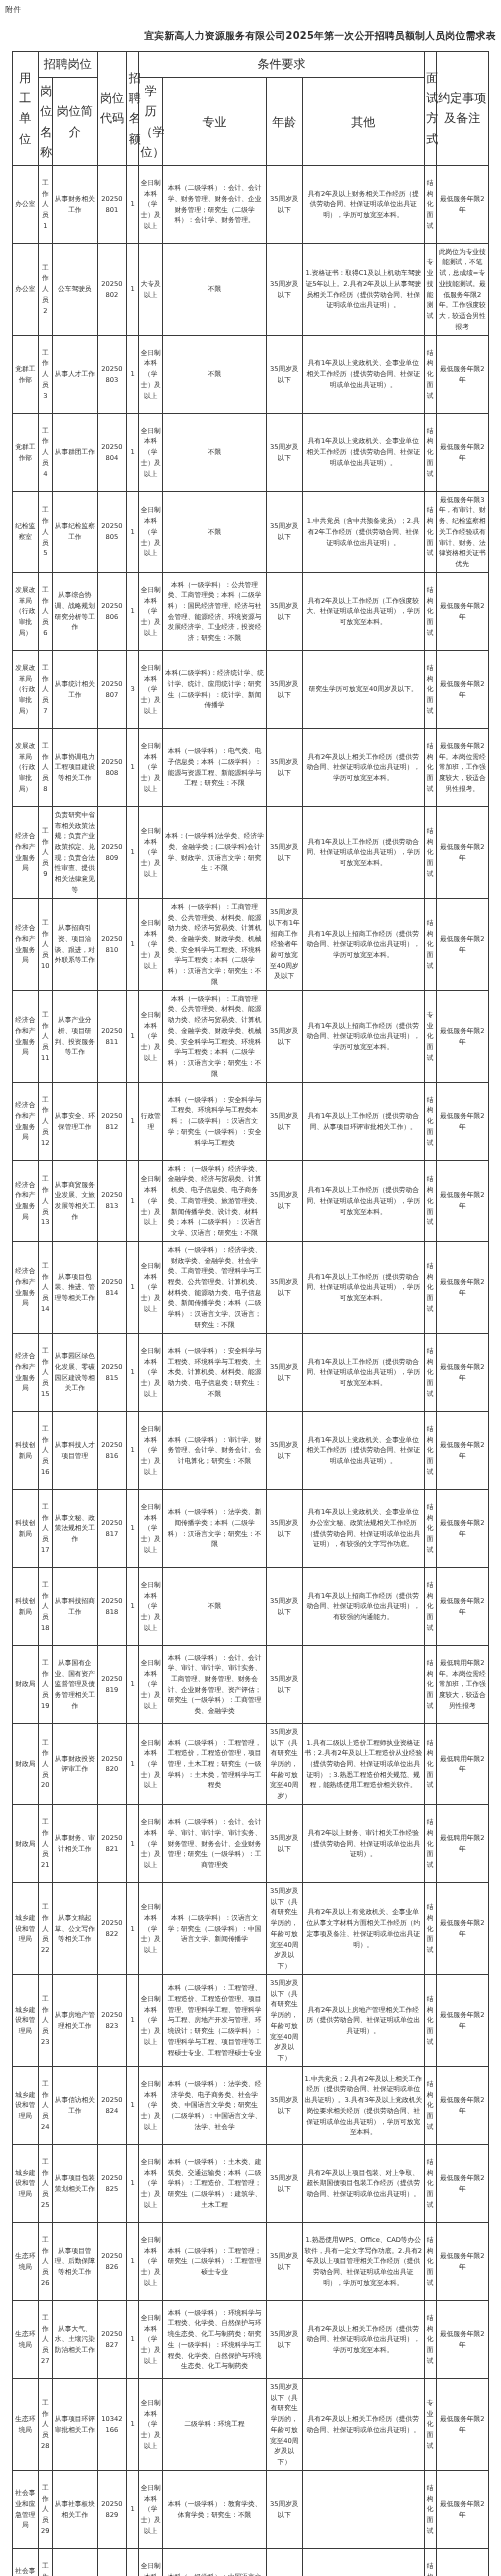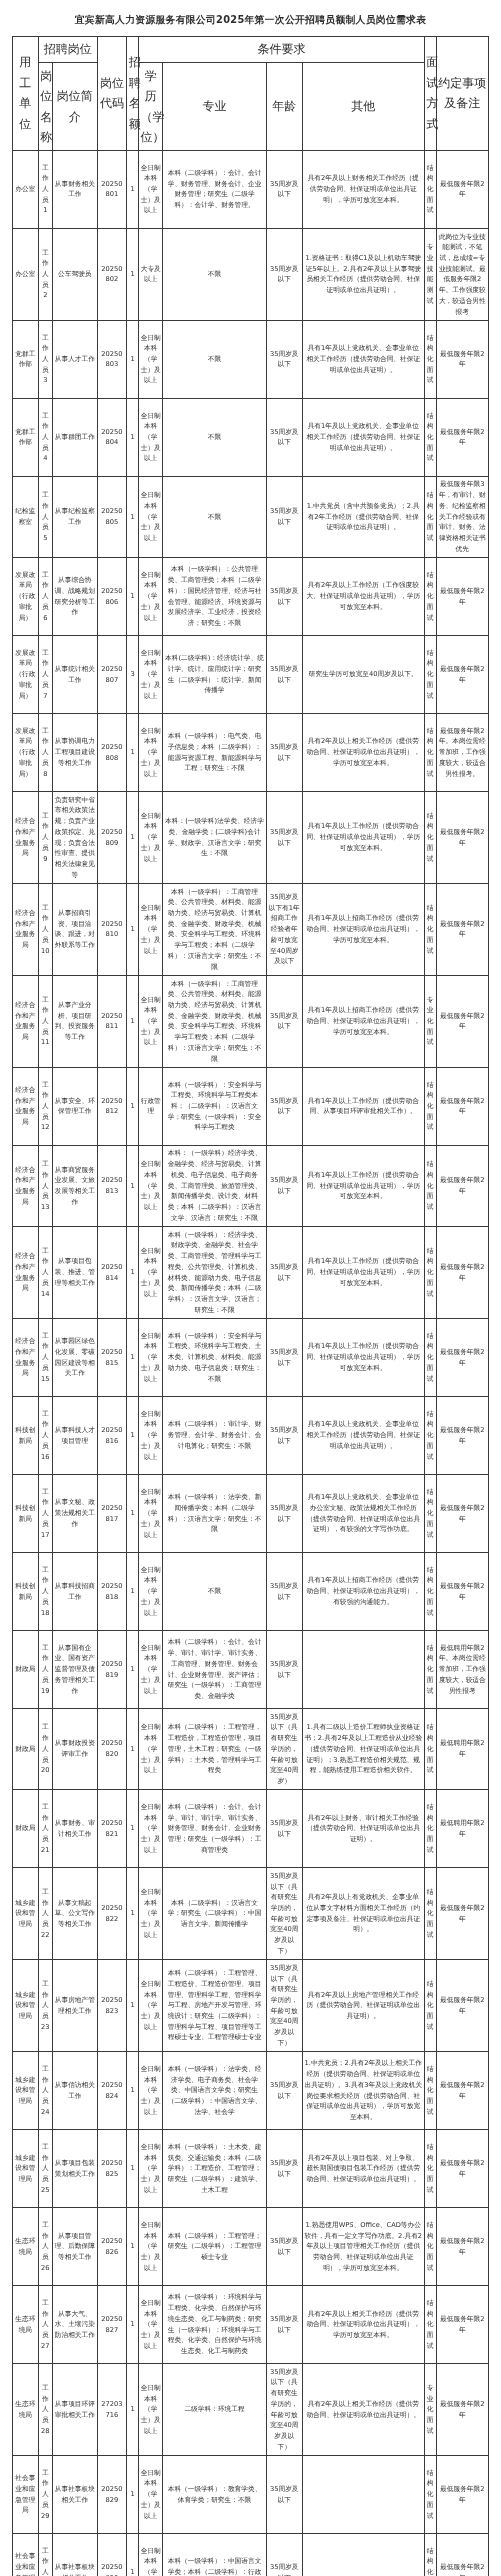--- a/index.html
+++ b/index.html
@@ -10,21 +10,21 @@
     font-family: "DejaVu Sans", sans-serif;
     color: #2e2e2e;
   }
   .page { width: 501px; padding-bottom: 10.3px; }
   .attachment {
     font-size: 7.7px;
     padding: 5.2px 0 0 5.2px;
     letter-spacing: 0.5px;
   }
   .title {
-    text-align: center;
+    text-align: right;
     font-size: 9.8px;
     font-weight: bold;
     margin: 14.4px 5.2px 8.2px 5.2px;
     letter-spacing: 0.3px;
   }
   table.req-table {
     border-collapse: collapse;
     margin: 0 auto;
     width: 477px;
     table-layout: fixed;
@@ -52,20 +52,21 @@
   .c-major  { width: 21.7%; }
   .c-age    { width: 7.6%; }
   .c-other  { width: 25.6%; }
   .c-int    { width: 2.5%; }
   .c-remark { width: 11.0%; }
 </style>
 </head>
 <body>
 
 <div class="page">
+  <div class="attachment">附件</div>
   <div class="title">宜宾新高人力资源服务有限公司2025年第一次公开招聘员额制人员岗位需求表</div>
 
   <table class="req-table">
     <colgroup>
       <col class="c-unit">
         <col class="c-name">
         <col class="c-intro">
         <col class="c-code">
       <col class="c-quota">
         <col class="c-edu">
@@ -470,21 +471,21 @@
     <td>35周岁及以下</td>
     <td>具有2年及以上相关工作经历（提供劳动合同、社保证明或单位出具证明），学历可放宽至本科。</td>
     <td>结构化面试</td>
     <td>最低服务年限2年</td>
   </tr>
 
   <tr>
     <td>生态环境局</td>
     <td>工作人员28</td>
     <td>从事项目环评审批相关工作</td>
-    <td>27203716</td>
+    <td>10342166</td>
     <td>1</td>
     <td>全日制本科（学士）及以上</td>
     <td>二级学科：环境工程</td>
     <td>35周岁及以下（具有研究生学历的，年龄可放宽至40周岁及以下）</td>
     <td>具有2年及以上相关工作经历（提供劳动合同、社保证明或单位出具证明）。</td>
     <td>专业化面试</td>
     <td>最低服务年限2年</td>
   </tr>
 
   <tr>

